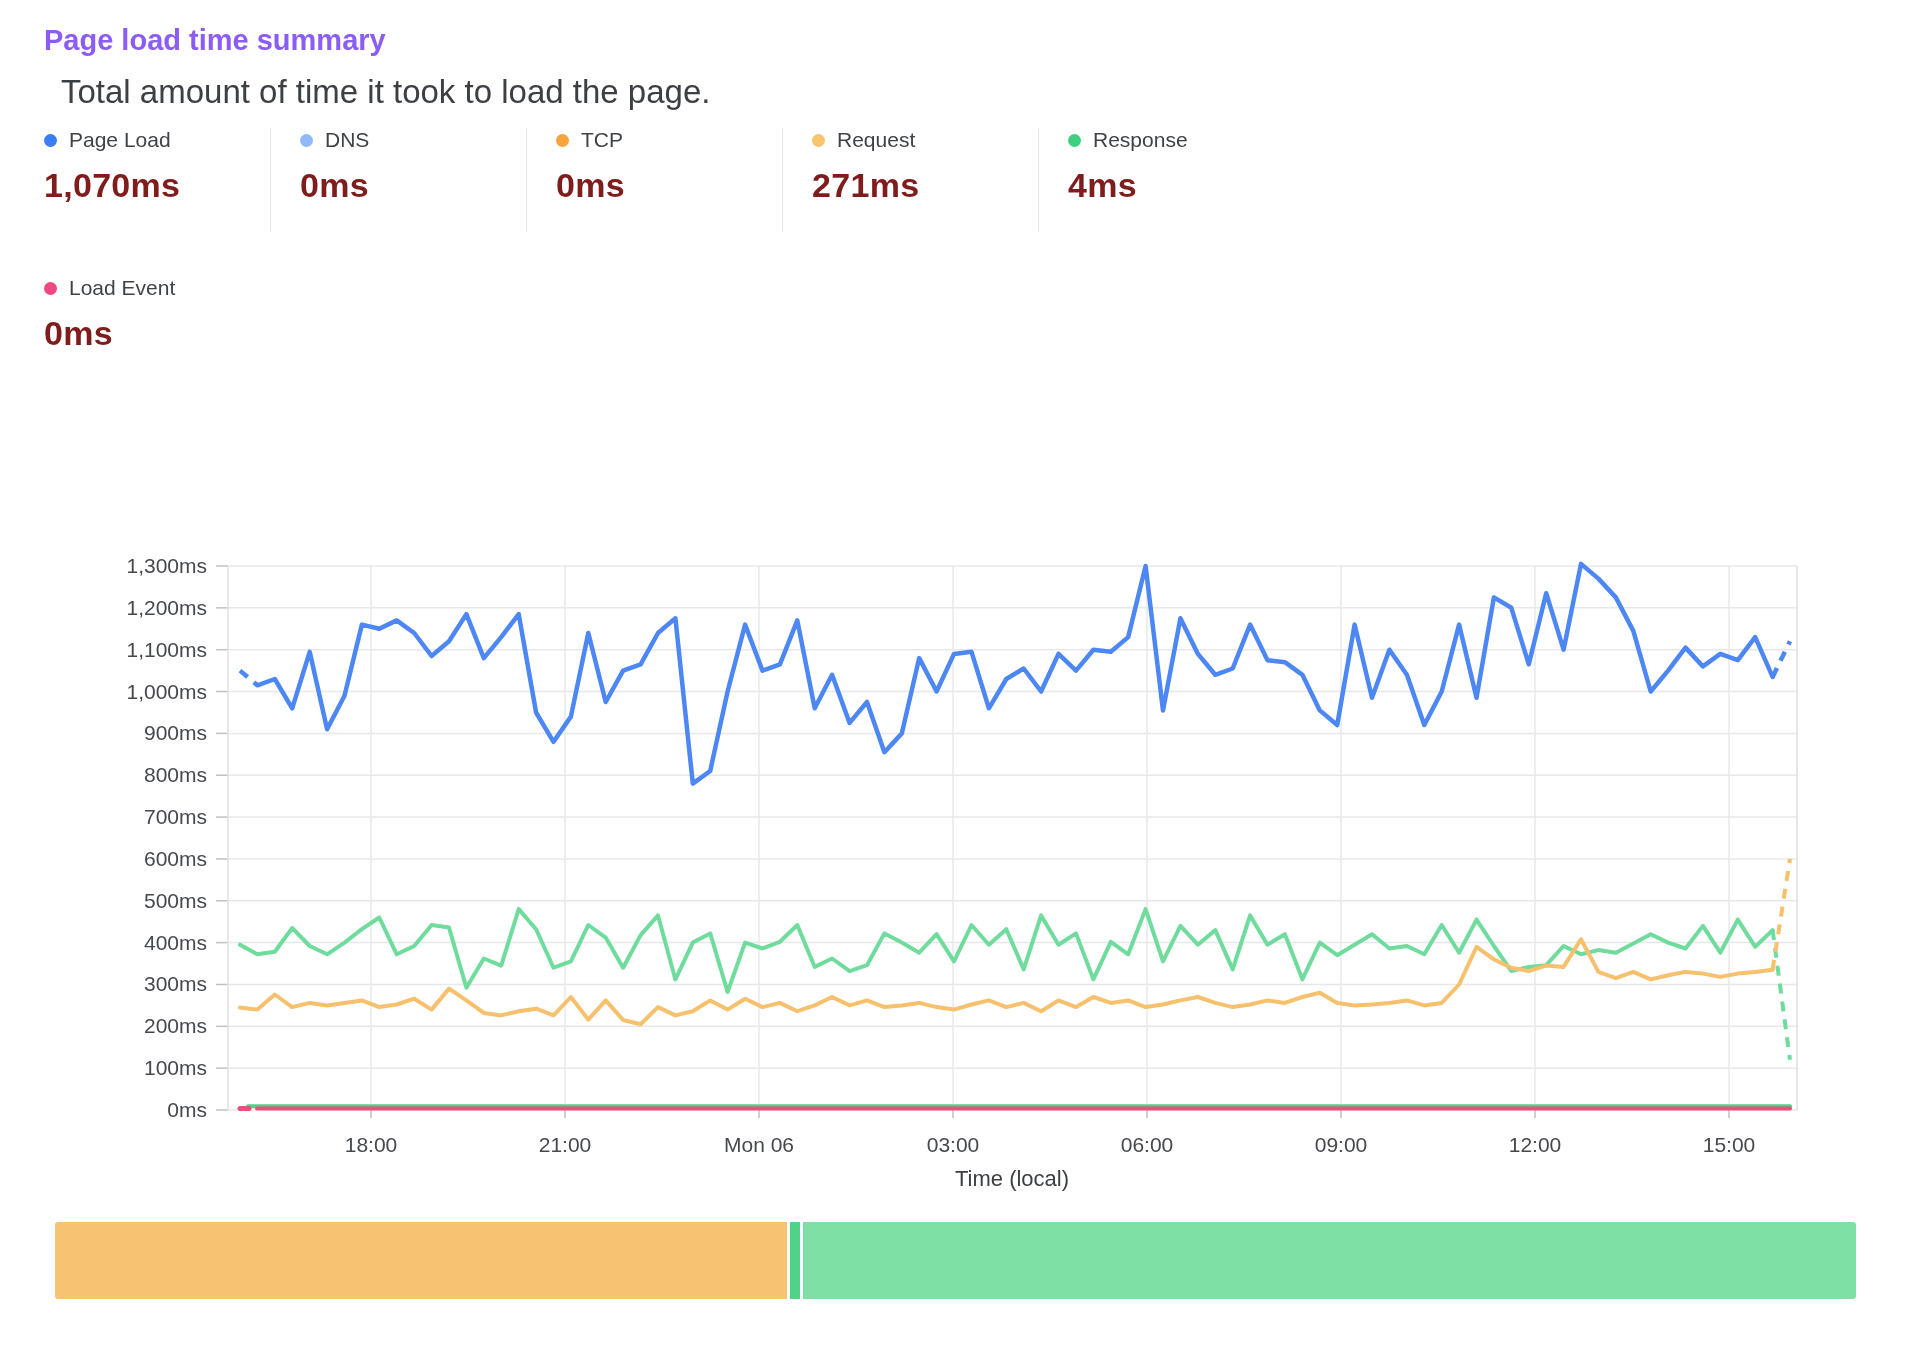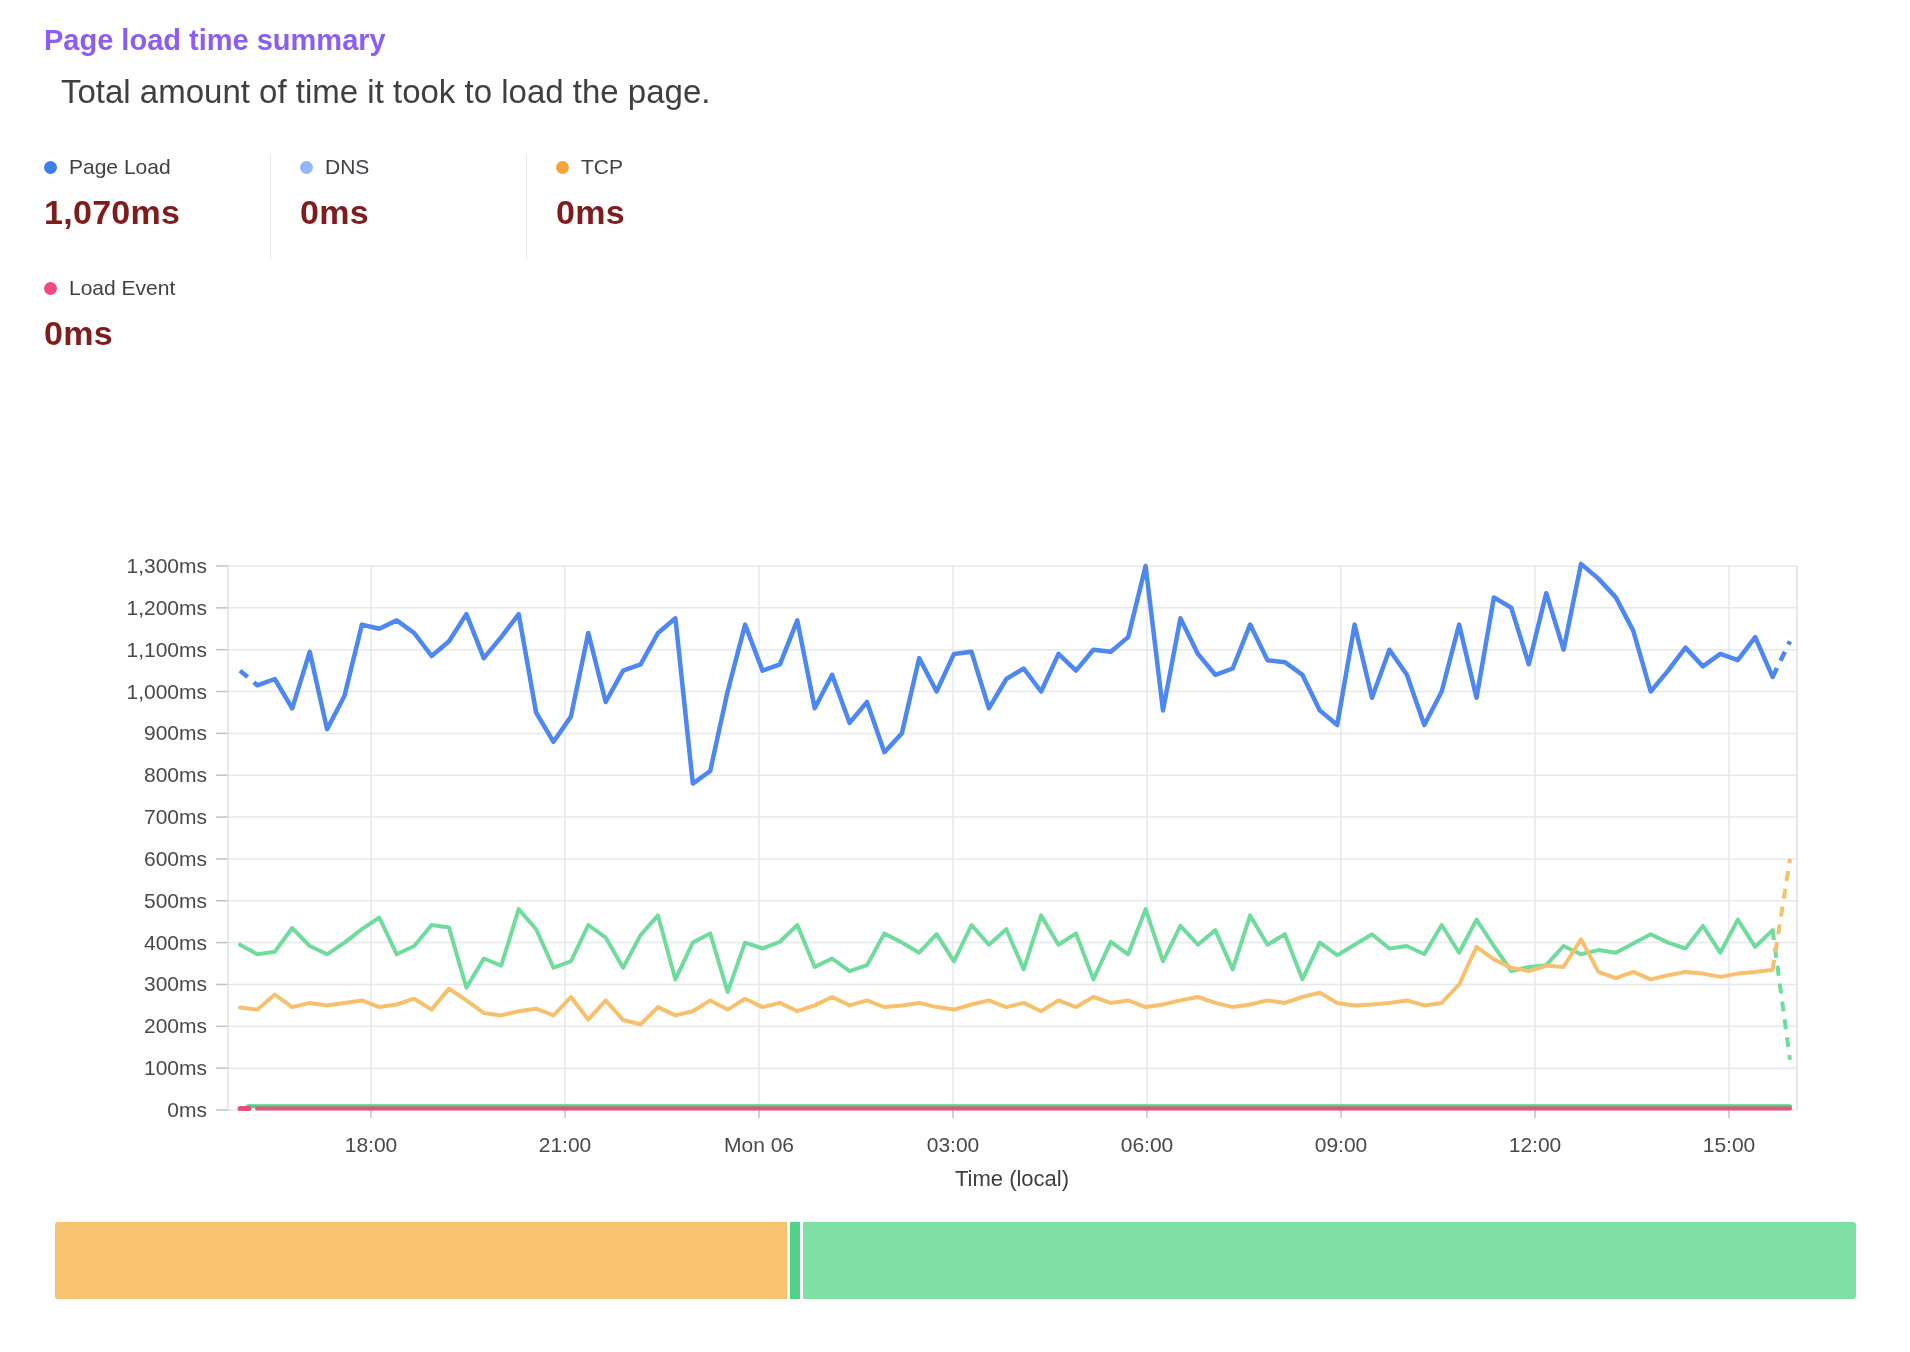--- a/index.html
+++ b/index.html
@@ -2,21 +2,21 @@
 <html><head>
 <meta charset="utf-8">
 <style>
   html,body{margin:0;padding:0;}
   body{
     width:1910px;height:1352px;position:relative;background:#ffffff;
     font-family:"Liberation Sans",sans-serif;overflow:hidden;
   }
   .title{position:absolute;left:44px;top:24px;font-size:29px;font-weight:700;color:#8b5cf6;}
   .subtitle{position:absolute;left:61px;top:73px;font-size:33px;font-weight:400;color:#3c4043;}
-  .stats{position:absolute;left:44px;top:128px;display:flex;align-items:flex-start;margin-top:27px;}
+  .stats{position:absolute;left:44px;top:128px;display:flex;align-items:flex-start;}
   .stat{width:226px;border-right:1px solid #e4e5e8;margin-right:29px;min-height:104px;}
   .stat:last-child{border-right:none;margin-right:0;}
   .stat-label{display:flex;align-items:center;gap:12px;font-size:21px;color:#3f4347;}
   .dot{width:13px;height:13px;border-radius:50%;flex:0 0 auto;}
   .stat-value{margin-top:14px;font-size:34px;font-weight:700;color:#7f1d1d;letter-spacing:.3px;}
   .extra-stat{position:absolute;left:44px;top:276px;}
   .chart-svg{position:absolute;left:0;top:0;}
   .bottom-bar{position:absolute;left:55px;top:1222px;height:77px;display:flex;}
   .bar-seg{height:100%;}
   .bar-seg:first-child{border-radius:3px 0 0 3px;}
@@ -46,21 +46,35 @@
   </div>
 
   <div class="stat">
     <div class="stat-label">
       <span class="dot" style="background: rgb(246, 164, 59);"></span>
       <span>TCP</span>
     </div>
     <div class="stat-value">0ms</div>
   </div>
 
+  <div class="stat">
+    <div class="stat-label">
+      <span class="dot" style="background: rgb(249, 196, 111);"></span>
+      <span>Request</span>
+    </div>
+    <div class="stat-value">271ms</div>
+  </div>
 
+  <div class="stat">
+    <div class="stat-label">
+      <span class="dot" style="background: rgb(63, 208, 127);"></span>
+      <span>Response</span>
+    </div>
+    <div class="stat-value">4ms</div>
+  </div>
 
 </div>
 
 <div class="extra-stat">
   <div class="stat-label">
     <span class="dot" id="extra-dot" style="background: rgb(239, 73, 129);"></span>
     <span>Load Event</span>
   </div>
   <div class="stat-value">0ms</div>
 </div>

